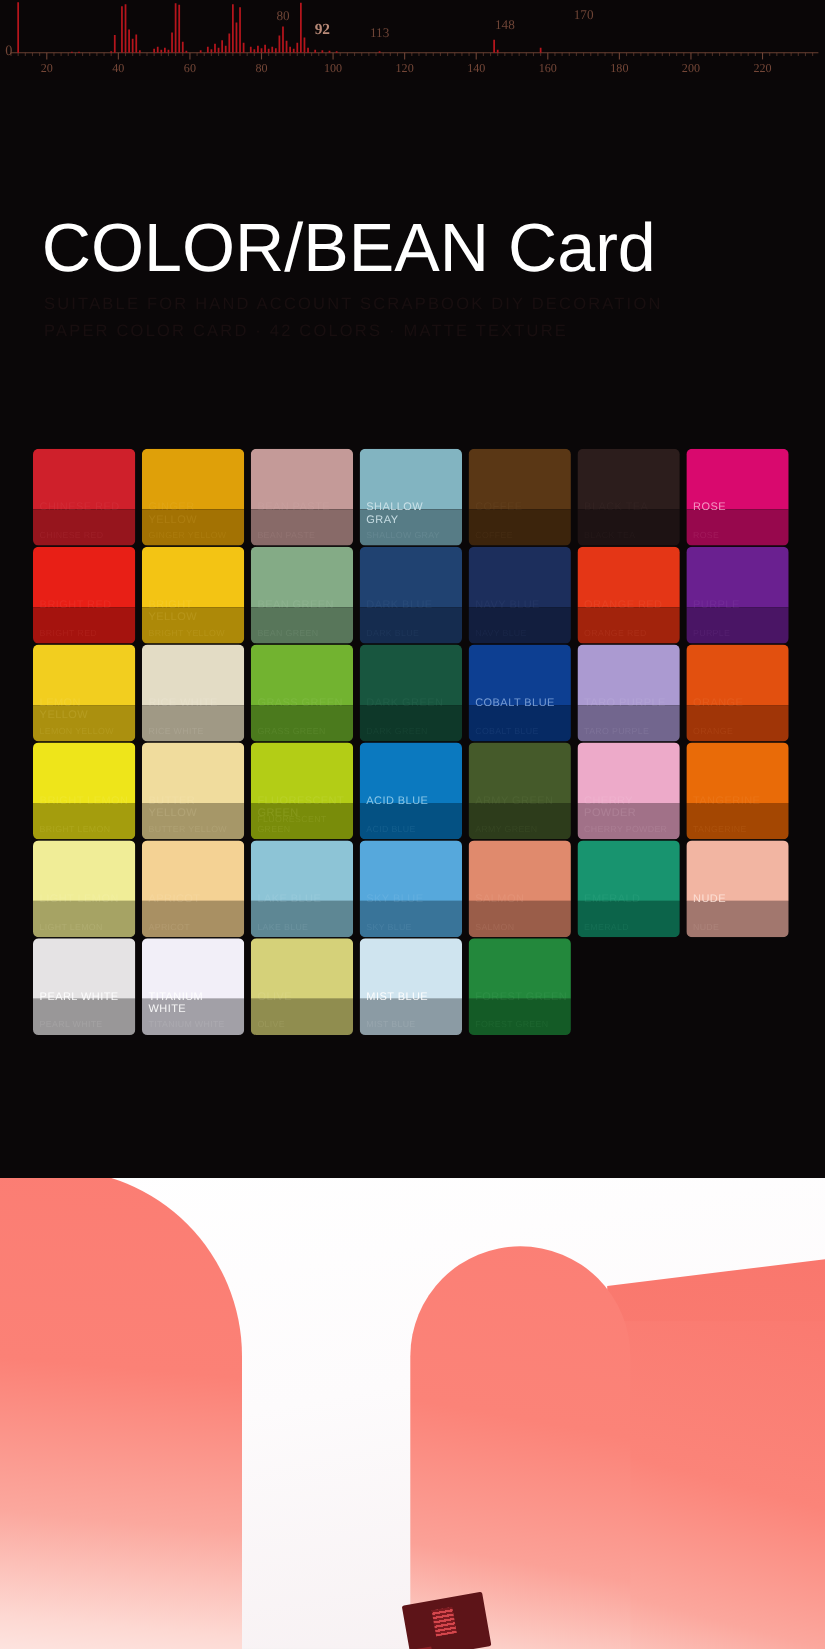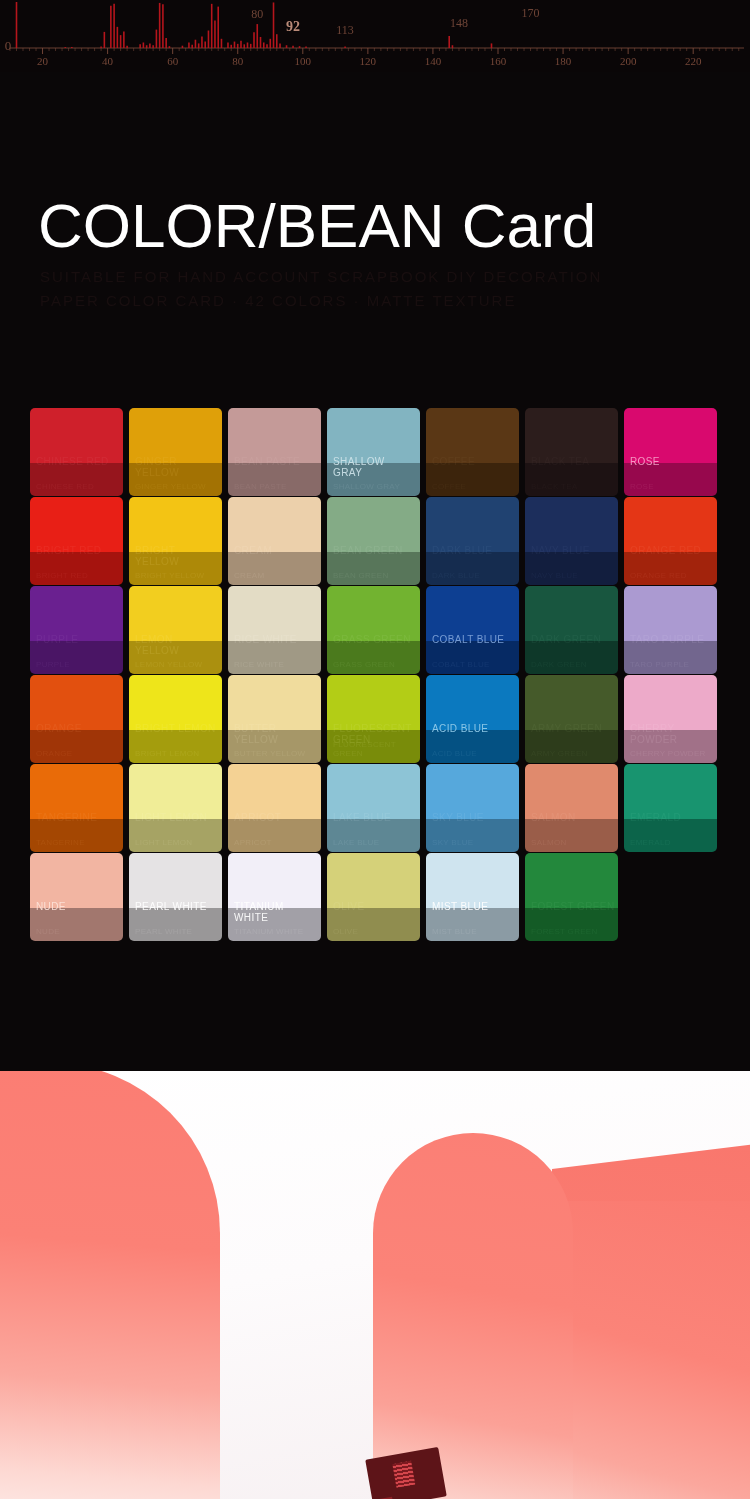--- a/index.html
+++ b/index.html
@@ -396,26 +396,20 @@
         <div class="bot" style="background: rgb(199, 26, 20);"></div>
         <div class="label" style="color: rgb(248, 122, 114); opacity: 0.13;">BRIGHT RED</div>
         <div class="sublabel" style="color: rgb(248, 122, 114); opacity: 0.1;">BRIGHT RED</div>
       </div>
       <div class="swatch" title="BRIGHT YELLOW">
         <div class="top" style="background: rgb(243, 196, 20);"></div>
         <div class="bot" style="background: rgb(214, 171, 17);"></div>
         <div class="label" style="color: rgb(251, 229, 136); opacity: 0.13;">BRIGHT YELLOW</div>
         <div class="sublabel" style="color: rgb(251, 229, 136); opacity: 0.1;">BRIGHT YELLOW</div>
       </div>
-      <div class="swatch" title="CREAM">
-        <div class="top" style="background: rgb(236, 208, 171);"></div>
-        <div class="bot" style="background: rgb(205, 179, 149);"></div>
-        <div class="label" style="color: rgb(255, 240, 221); opacity: 0.13;">CREAM</div>
-        <div class="sublabel" style="color: rgb(255, 240, 221); opacity: 0.1;">CREAM</div>
-      </div>
       <div class="swatch" title="BEAN GREEN">
         <div class="top" style="background: rgb(132, 171, 134);"></div>
         <div class="bot" style="background: rgb(111, 147, 114);"></div>
         <div class="label" style="color: rgb(198, 221, 199); opacity: 0.13;">BEAN GREEN</div>
         <div class="sublabel" style="color: rgb(198, 221, 199); opacity: 0.1;">BEAN GREEN</div>
       </div>
       <div class="swatch" title="DARK BLUE">
         <div class="top" style="background: rgb(32, 66, 113);"></div>
         <div class="bot" style="background: rgb(27, 55, 96);"></div>
         <div class="label" style="color: rgb(95, 130, 171); opacity: 0.13;">DARK BLUE</div>
@@ -450,31 +444,31 @@
         <div class="bot" style="background: rgb(199, 191, 168);"></div>
         <div class="label" style="color: rgb(255, 250, 240); opacity: 0.13;">RICE WHITE</div>
         <div class="sublabel" style="color: rgb(255, 250, 240); opacity: 0.1;">RICE WHITE</div>
       </div>
       <div class="swatch" title="GRASS GREEN">
         <div class="top" style="background: rgb(114, 179, 48);"></div>
         <div class="bot" style="background: rgb(95, 151, 41);"></div>
         <div class="label" style="color: rgb(183, 221, 139); opacity: 0.13;">GRASS GREEN</div>
         <div class="sublabel" style="color: rgb(183, 221, 139); opacity: 0.1;">GRASS GREEN</div>
       </div>
+      <div class="swatch" title="DARK GREEN">
+        <div class="top" style="background: rgb(24, 86, 63);"></div>
+        <div class="bot" style="background: rgb(19, 70, 52);"></div>
+        <div class="label" style="color: rgb(84, 147, 123); opacity: 0.13;">DARK GREEN</div>
+        <div class="sublabel" style="color: rgb(84, 147, 123); opacity: 0.1;">DARK GREEN</div>
+      </div>
       <div class="swatch" title="COBALT BLUE">
         <div class="top" style="background: rgb(13, 63, 146);"></div>
         <div class="bot" style="background: rgb(10, 52, 121);"></div>
         <div class="label" style="color: rgb(127, 163, 217); opacity: 0.92;">COBALT BLUE</div>
         <div class="sublabel" style="color: rgb(127, 163, 217); opacity: 0.1;">COBALT BLUE</div>
-      </div>
-      <div class="swatch" title="DARK GREEN">
-        <div class="top" style="background: rgb(24, 86, 63);"></div>
-        <div class="bot" style="background: rgb(19, 70, 52);"></div>
-        <div class="label" style="color: rgb(84, 147, 123); opacity: 0.13;">DARK GREEN</div>
-        <div class="sublabel" style="color: rgb(84, 147, 123); opacity: 0.1;">DARK GREEN</div>
       </div>
       <div class="swatch" title="TARO PURPLE">
         <div class="top" style="background: rgb(171, 154, 209);"></div>
         <div class="bot" style="background: rgb(142, 128, 175);"></div>
         <div class="label" style="color: rgb(222, 212, 240); opacity: 0.13;">TARO PURPLE</div>
         <div class="sublabel" style="color: rgb(222, 212, 240); opacity: 0.1;">TARO PURPLE</div>
       </div>
       <div class="swatch" title="ORANGE">
         <div class="top" style="background: rgb(226, 80, 15);"></div>
         <div class="bot" style="background: rgb(195, 68, 13);"></div>

